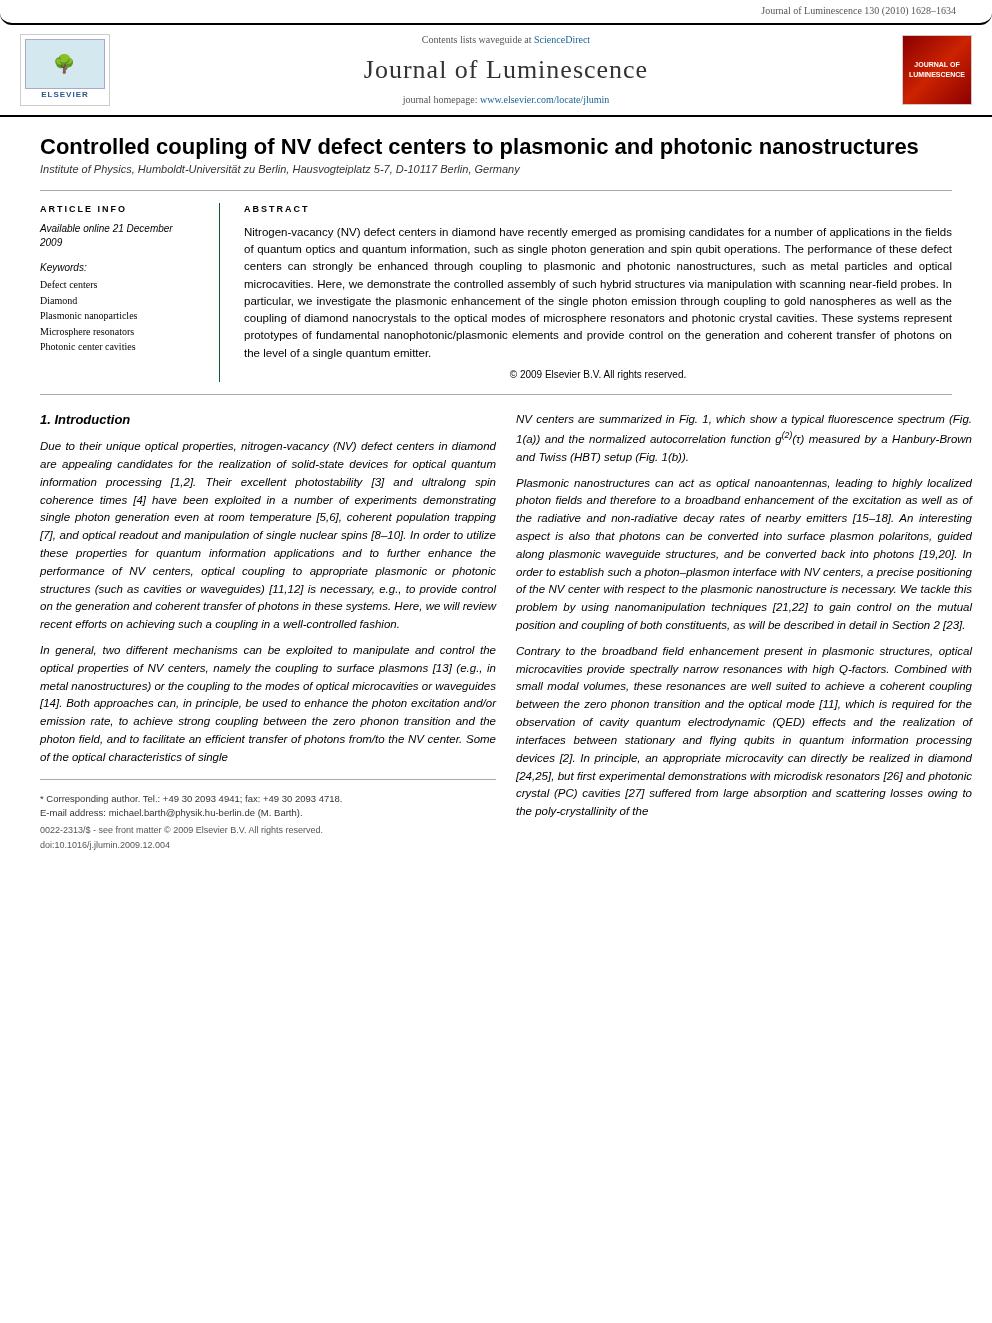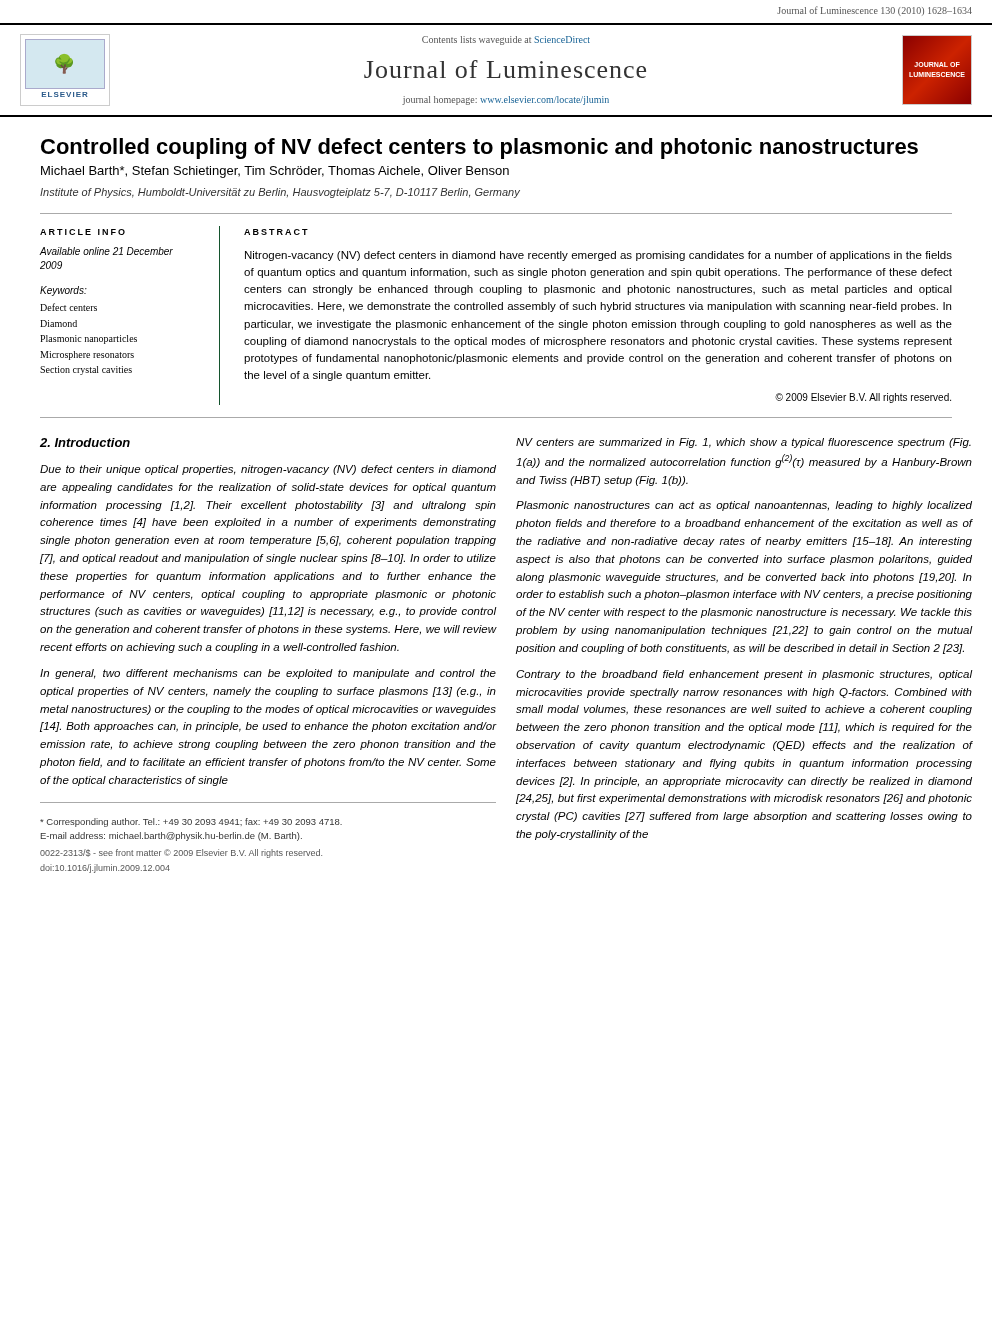--- a/index.html
+++ b/index.html
@@ -9,24 +9,25 @@
       color: #000;
       width: 992px;
       min-height: 1323px;
       font-size: 13px;
       line-height: 1.45;
     }
 
     
     .journal-top-bar {
       border-bottom: 2px solid #000;
-      padding: 4px 20px;
+      padding: 4px 36px;
       text-align: right;
       font-size: 10px;
       color: #555;
+      border-radius: 12px;
     }
 
     .journal-header {
       display: flex;
       align-items: center;
       border-bottom: 2px solid #000;
       padding: 8px 20px;
       position: relative;
     }
 
@@ -199,21 +200,21 @@
     }
 
     .abstract-text {
       font-size: 11.5px;
       text-align: justify;
       line-height: 1.5;
       font-family: Arial, sans-serif;
     }
 
     .abstract-copyright {
-      text-align: right;
+      text-align: center;
       font-size: 10px;
       margin-top: 6px;
       font-family: Arial, sans-serif;
     }
 
     
     .main-columns {
       display: flex;
       gap: 20px;
     }
@@ -298,50 +299,49 @@
 
   <div class="journal-logo-box">
     <span>JOURNAL OF LUMINESCENCE</span>
   </div>
 </div>
 
 <div class="article-body">
 
   <div class="article-title">Controlled coupling of NV defect centers to plasmonic and photonic nanostructures</div>
 
-  <div class="article-authors">Michael Barth*, Stefan Schietinger, Tim Schröder, Thomas Aichele, Oliver Benson</div>
 
   <div class="article-affiliation">Institute of Physics, Humboldt-Universität zu Berlin, Hausvogteiplatz 5-7, D-10117 Berlin, Germany</div>
 
   <div class="article-info-abstract">
 
     <div class="article-info">
       <div class="info-section-title">ARTICLE INFO</div>
       <div class="info-available">Available online 21 December 2009</div>
       <div class="keywords-label">Keywords:</div>
       <span class="keyword-item">Defect centers</span>
       <span class="keyword-item">Diamond</span>
       <span class="keyword-item">Plasmonic nanoparticles</span>
       <span class="keyword-item">Microsphere resonators</span>
-      <span class="keyword-item">Section crystal cavities</span>
+      <span class="keyword-item">Photonic center cavities</span>
     </div>
 
     <div class="article-abstract">
       <div class="abstract-title">ABSTRACT</div>
       <div class="abstract-text">Nitrogen-vacancy (NV) defect centers in diamond have recently emerged as promising candidates for a number of applications in the fields of quantum optics and quantum information, such as single photon generation and spin qubit operations. The performance of these defect centers can strongly be enhanced through coupling to plasmonic and photonic nanostructures, such as metal particles and optical microcavities. Here, we demonstrate the controlled assembly of such hybrid structures via manipulation with scanning near-field probes. In particular, we investigate the plasmonic enhancement of the single photon emission through coupling to gold nanospheres as well as the coupling of diamond nanocrystals to the optical modes of microsphere resonators and photonic crystal cavities. These systems represent prototypes of fundamental nanophotonic/plasmonic elements and provide control on the generation and coherent transfer of photons on the level of a single quantum emitter.</div>
       <div class="abstract-copyright">© 2009 Elsevier B.V. All rights reserved.</div>
     </div>
 
   </div>
 
   <div class="main-columns">
 
     <div class="col-left">
       <div class="section-heading">
-        <span>2.  Introduction</span>
+        <span>1.  Introduction</span>
       </div>
       <div class="body-text">
         Due to their unique optical properties, nitrogen-vacancy (NV) defect centers in diamond are appealing candidates for the realization of solid-state devices for optical quantum information processing [1,2]. Their excellent photostability [3] and ultralong spin coherence times [4] have been exploited in a number of experiments demonstrating single photon generation even at room temperature [5,6], coherent population trapping [7], and optical readout and manipulation of single nuclear spins [8–10]. In order to utilize these properties for quantum information applications and to further enhance the performance of NV centers, optical coupling to appropriate plasmonic or photonic structures (such as cavities or waveguides) [11,12] is necessary, e.g., to provide control on the generation and coherent transfer of photons in these systems. Here, we will review recent efforts on achieving such a coupling in a well-controlled fashion.
       </div>
       <div class="body-text">
         In general, two different mechanisms can be exploited to manipulate and control the optical properties of NV centers, namely the coupling to surface plasmons [13] (e.g., in metal nanostructures) or the coupling to the modes of optical microcavities or waveguides [14]. Both approaches can, in principle, be used to enhance the photon excitation and/or emission rate, to achieve strong coupling between the zero phonon transition and the photon field, and to facilitate an efficient transfer of photons from/to the NV center. Some of the optical characteristics of single
       </div>
 
       <div class="footnote-area">
         <div class="footnote-text">* Corresponding author. Tel.: +49 30 2093 4941; fax: +49 30 2093 4718.</div>

